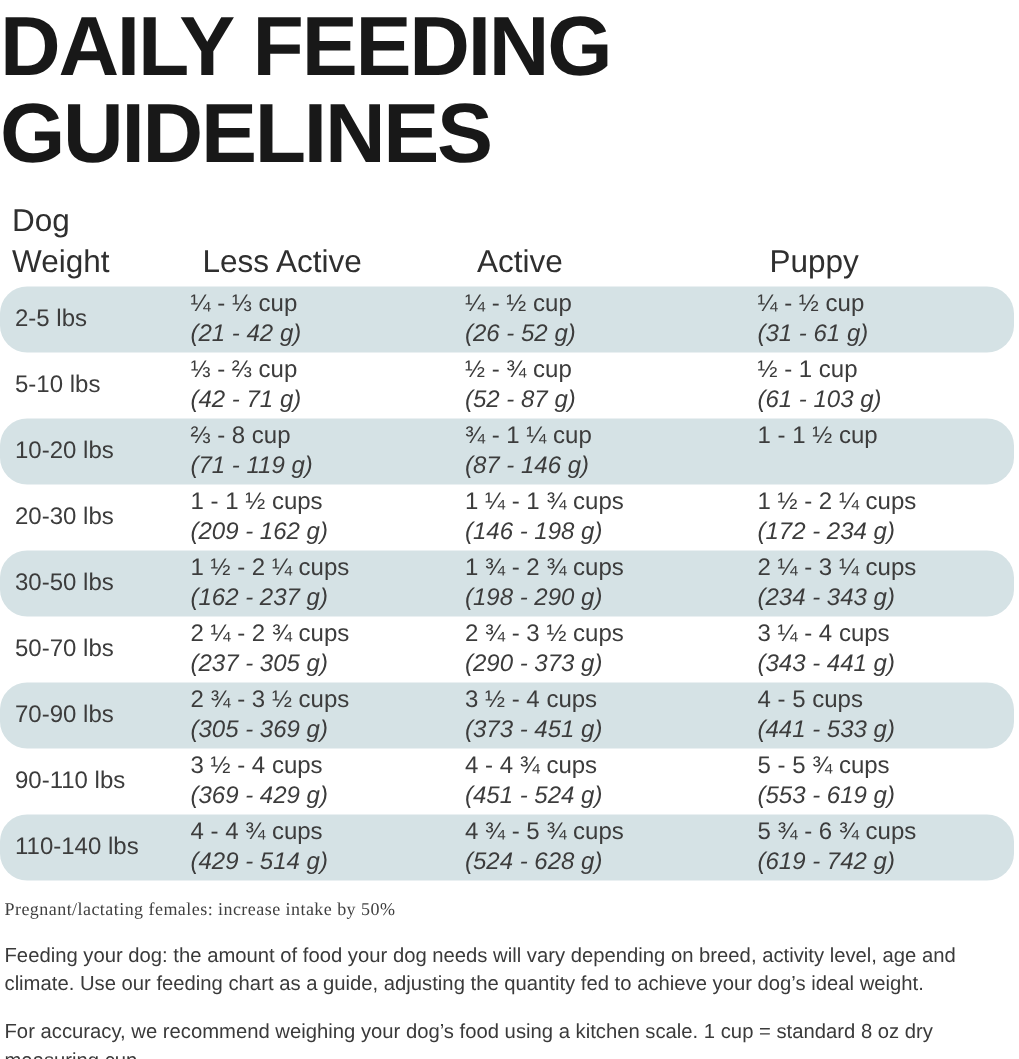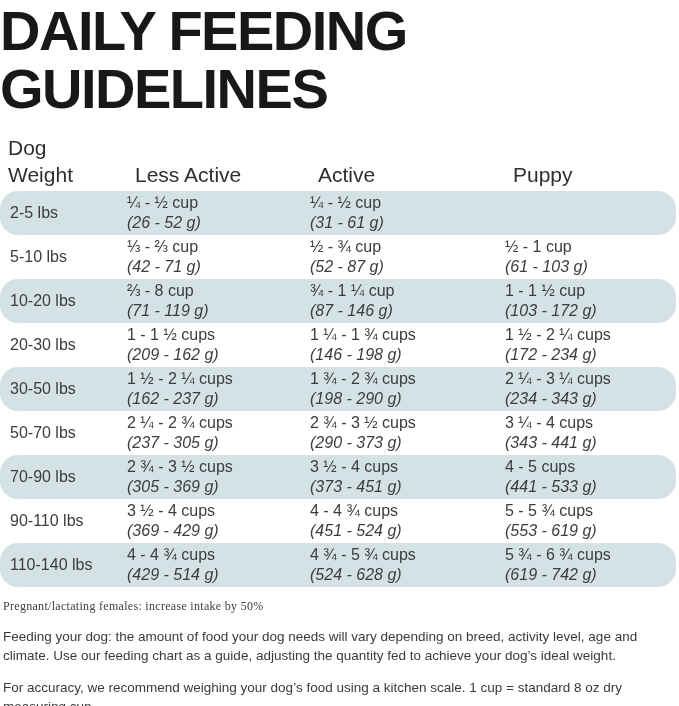--- a/index.html
+++ b/index.html
@@ -75,20 +75,24 @@
     <div>Less Active</div>
     <div>Active</div>
     <div>Puppy</div>
   </div>
 
   <div class="tbody">
 
     <div class="row shaded">
       <div class="cell-weight">2-5 lbs</div>
       <div class="cell">
+        <div class="cups">¼ - ⅓ cup</div>
+        <div class="grams">(21 - 42 g)</div>
+      </div>
+      <div class="cell">
         <div class="cups">¼ - ½ cup</div>
         <div class="grams">(26 - 52 g)</div>
       </div>
       <div class="cell">
         <div class="cups">¼ - ½ cup</div>
         <div class="grams">(31 - 61 g)</div>
       </div>
     </div>
 
     <div class="row">
@@ -112,21 +116,20 @@
       <div class="cell">
         <div class="cups">⅔ - 8 cup</div>
         <div class="grams">(71 - 119 g)</div>
       </div>
       <div class="cell">
         <div class="cups">¾ - 1 ¼ cup</div>
         <div class="grams">(87 - 146 g)</div>
       </div>
       <div class="cell">
         <div class="cups">1 - 1 ½ cup</div>
-        <div class="grams">(103 - 172 g)</div>
       </div>
     </div>
 
     <div class="row">
       <div class="cell-weight">20-30 lbs</div>
       <div class="cell">
         <div class="cups">1 - 1 ½ cups</div>
         <div class="grams">(209 - 162 g)</div>
       </div>
       <div class="cell">

